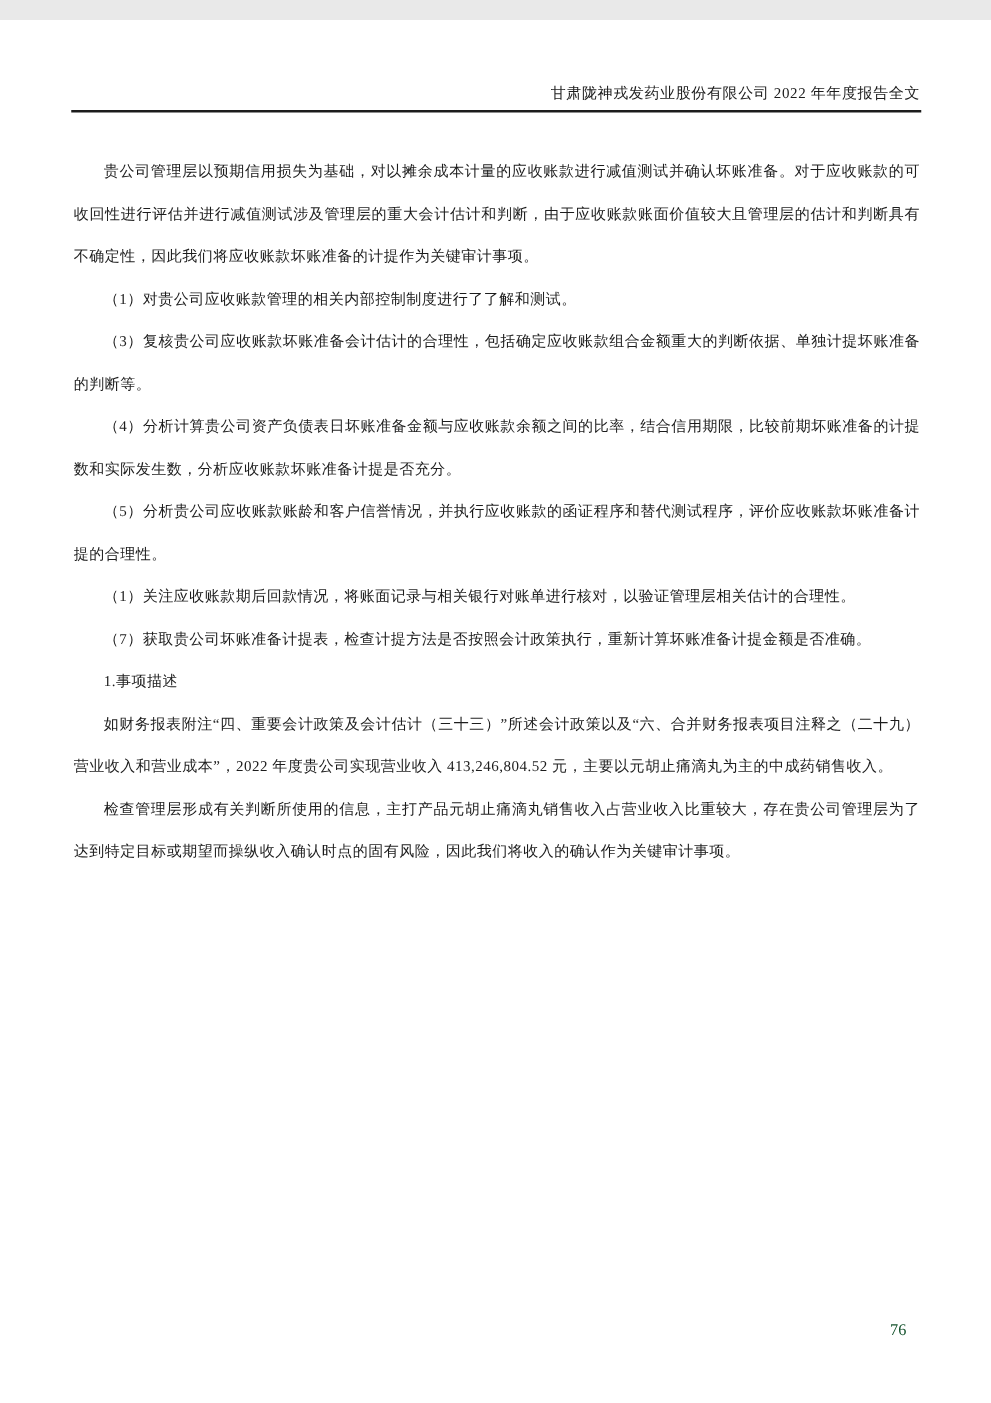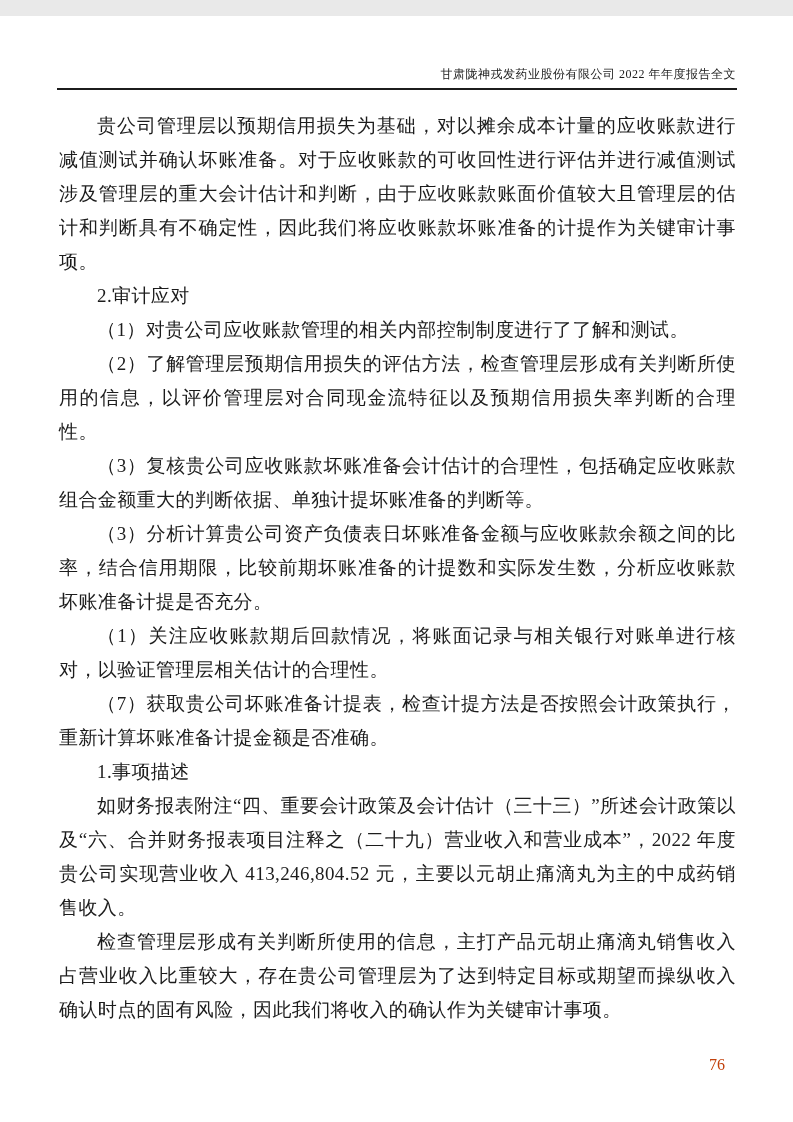--- a/index.html
+++ b/index.html
@@ -31,57 +31,56 @@
   .header-rule {
     position: absolute;
     top: 72px;
     left: 57px;
     right: 56px;
     height: 2px;
     background: #1c1c1c;
   }
   .document-body {
     position: absolute;
-    top: 93px;
+    top: 104px;
     left: 59px;
     right: 57px;
-    font-size: 19px;
+    font-size: 12px;
     line-height: 34px;
     text-align: justify;
     text-align-last: left;
     letter-spacing: 0.4px;
   }
   .document-body p {
     margin: 0;
     text-indent: 2em;
   }
   .page-number {
     position: absolute;
     top: 1040px;
     right: 68px;
-    font-size: 16px;
-    color: #c2410c;
+    font-size: 13px;
+    color: #14532d;
   }
 </style>
 </head>
 <body>
 
 <div class="page">
 
   <div class="page-header">甘肃陇神戎发药业股份有限公司 2022 年年度报告全文</div>
 
   <div class="header-rule"></div>
 
   <div class="document-body">
     <p>贵公司管理层以预期信用损失为基础，对以摊余成本计量的应收账款进行减值测试并确认坏账准备。对于应收账款的可收回性进行评估并进行减值测试涉及管理层的重大会计估计和判断，由于应收账款账面价值较大且管理层的估计和判断具有不确定性，因此我们将应收账款坏账准备的计提作为关键审计事项。</p>
-    <p>2.审计应对</p>
     <p>（1）对贵公司应收账款管理的相关内部控制制度进行了了解和测试。</p>
-    <p>（2）了解管理层预期信用损失的评估方法，检查管理层形成有关判断所使用的信息，以评价管理层对合同现金流特征以及预期信用损失率判断的合理性。</p>
     <p>（3）复核贵公司应收账款坏账准备会计估计的合理性，包括确定应收账款组合金额重大的判断依据、单独计提坏账准备的判断等。</p>
-    <p>（3）分析计算贵公司资产负债表日坏账准备金额与应收账款余额之间的比率，结合信用期限，比较前期坏账准备的计提数和实际发生数，分析应收账款坏账准备计提是否充分。</p>
+    <p>（4）分析计算贵公司资产负债表日坏账准备金额与应收账款余额之间的比率，结合信用期限，比较前期坏账准备的计提数和实际发生数，分析应收账款坏账准备计提是否充分。</p>
+    <p>（5）分析贵公司应收账款账龄和客户信誉情况，并执行应收账款的函证程序和替代测试程序，评价应收账款坏账准备计提的合理性。</p>
     <p>（1）关注应收账款期后回款情况，将账面记录与相关银行对账单进行核对，以验证管理层相关估计的合理性。</p>
     <p>（7）获取贵公司坏账准备计提表，检查计提方法是否按照会计政策执行，重新计算坏账准备计提金额是否准确。</p>
     <p>1.事项描述</p>
     <p>如财务报表附注“四、重要会计政策及会计估计（三十三）”所述会计政策以及“六、合并财务报表项目注释之（二十九）营业收入和营业成本”，2022 年度贵公司实现营业收入 413,246,804.52 元，主要以元胡止痛滴丸为主的中成药销售收入。</p>
     <p>检查管理层形成有关判断所使用的信息，主打产品元胡止痛滴丸销售收入占营业收入比重较大，存在贵公司管理层为了达到特定目标或期望而操纵收入确认时点的固有风险，因此我们将收入的确认作为关键审计事项。</p>
   </div>
 
   <div class="page-number">76</div>
 
 </div>

